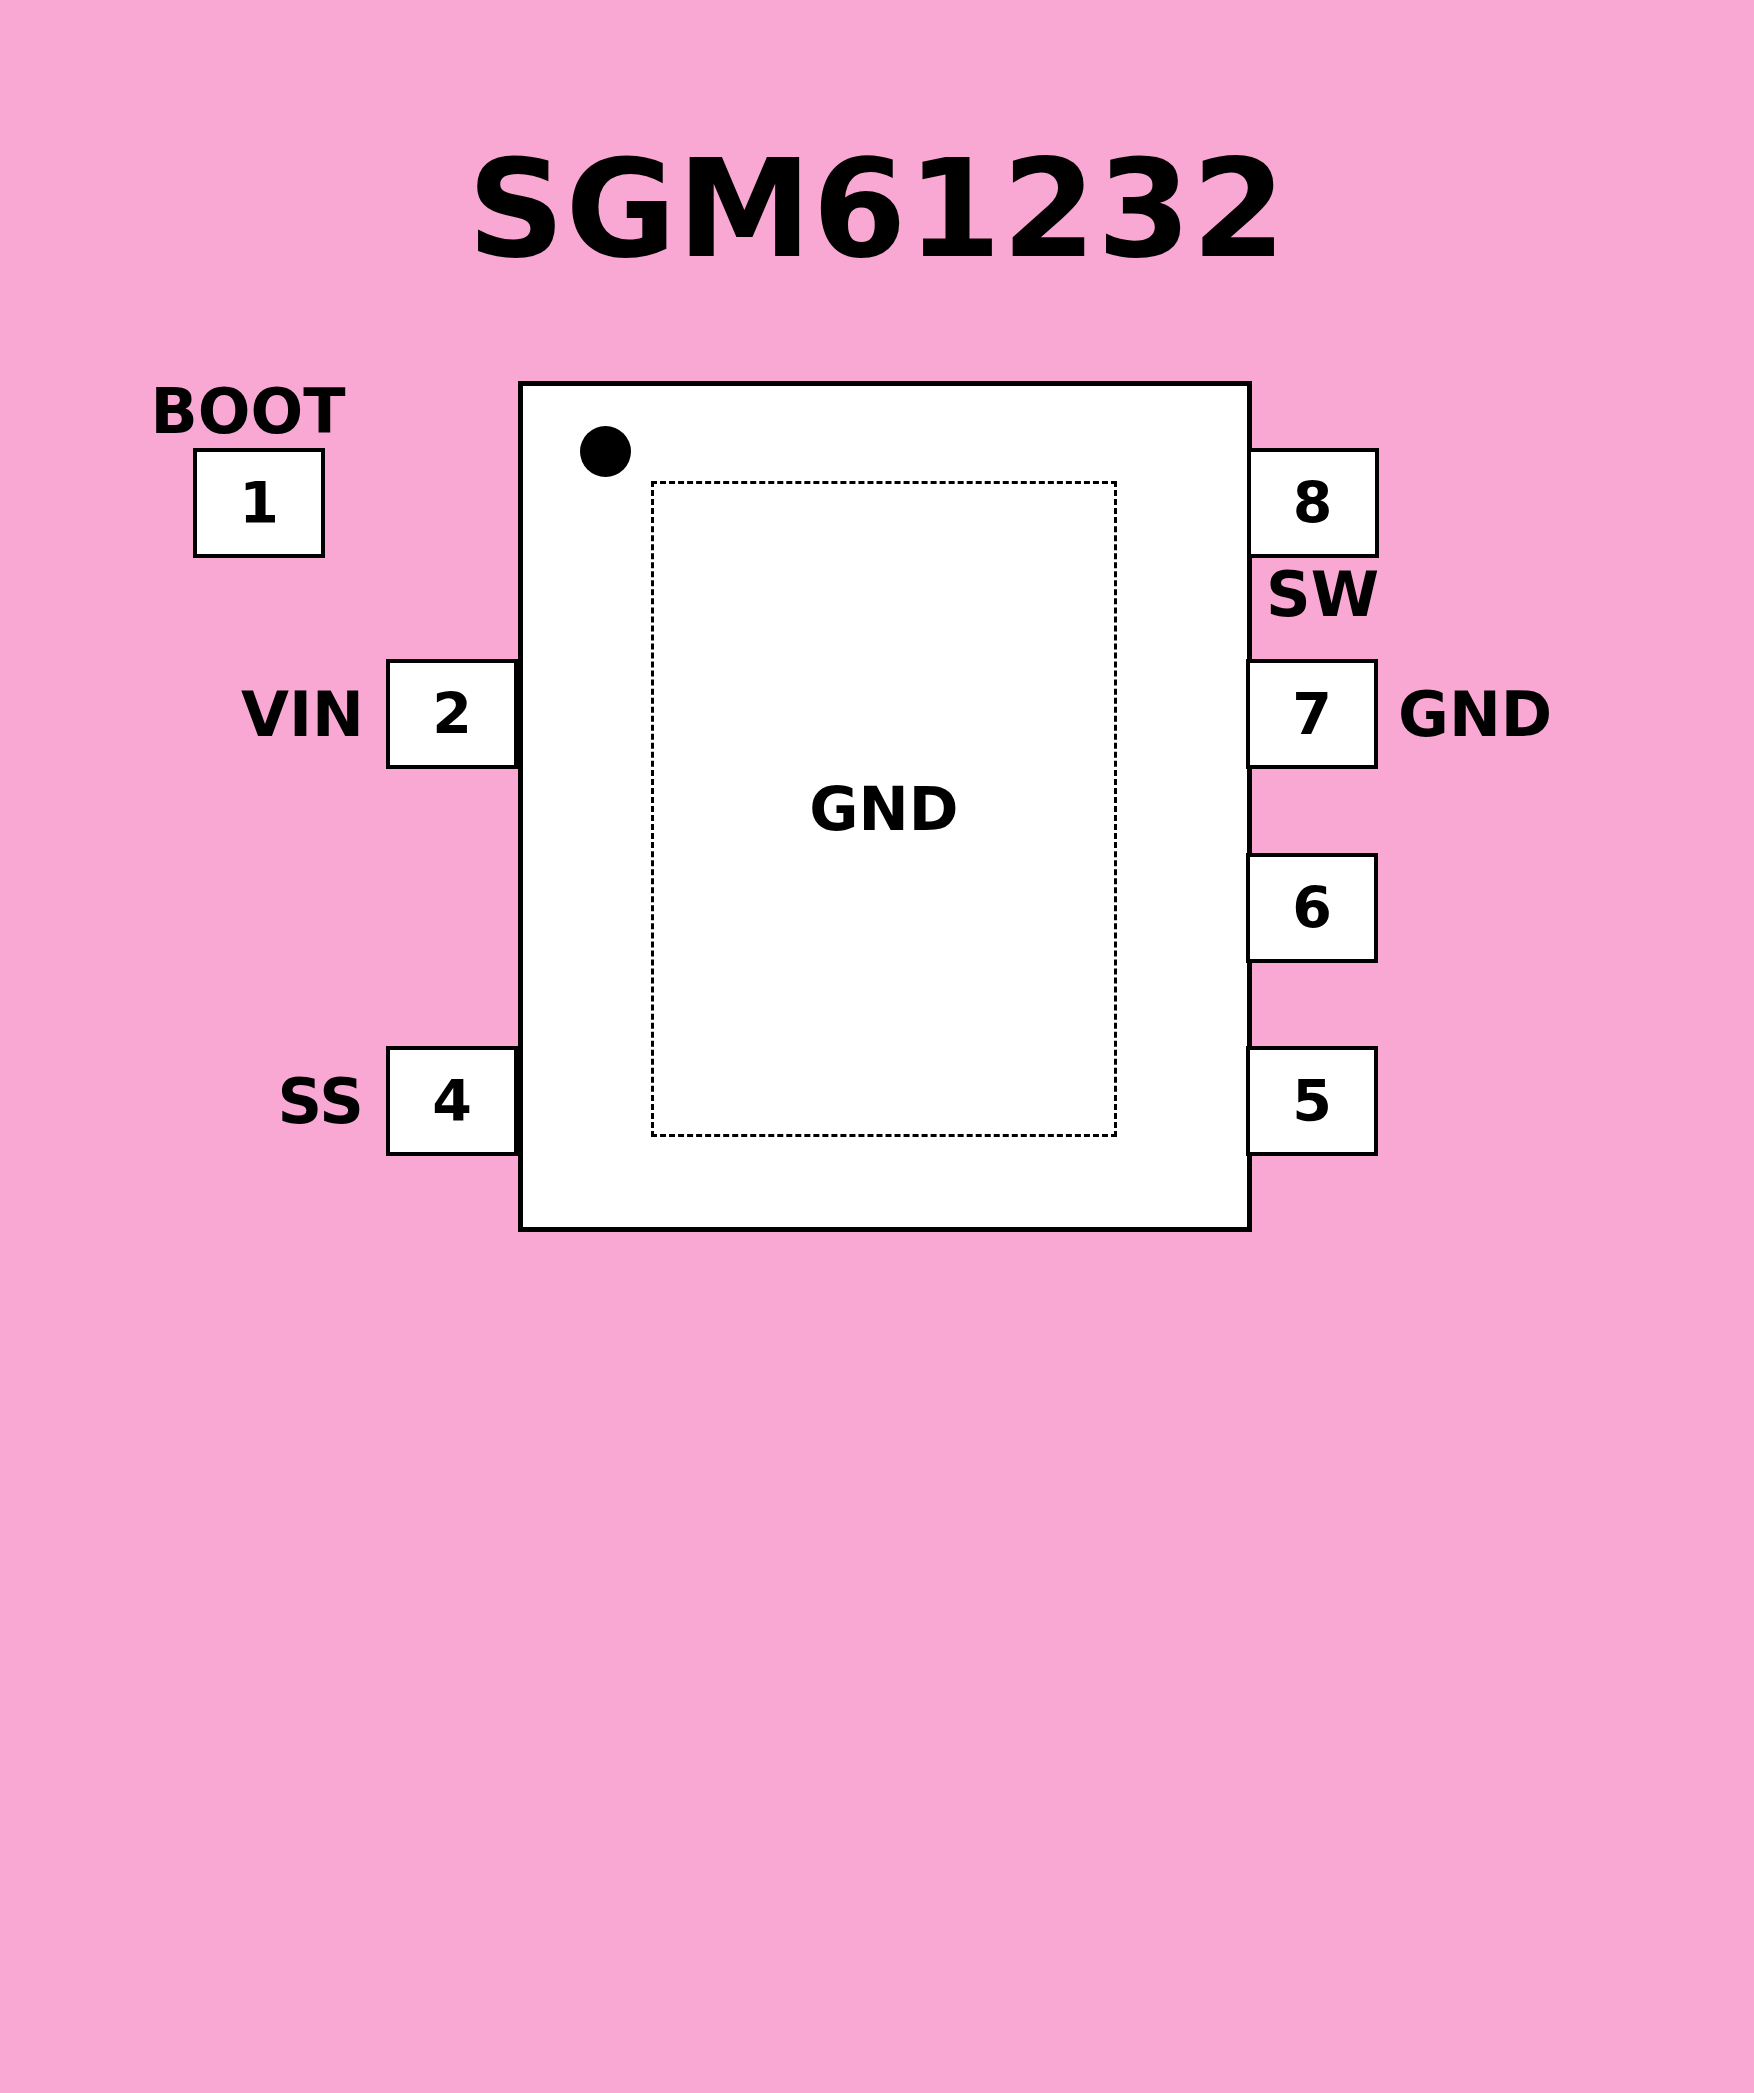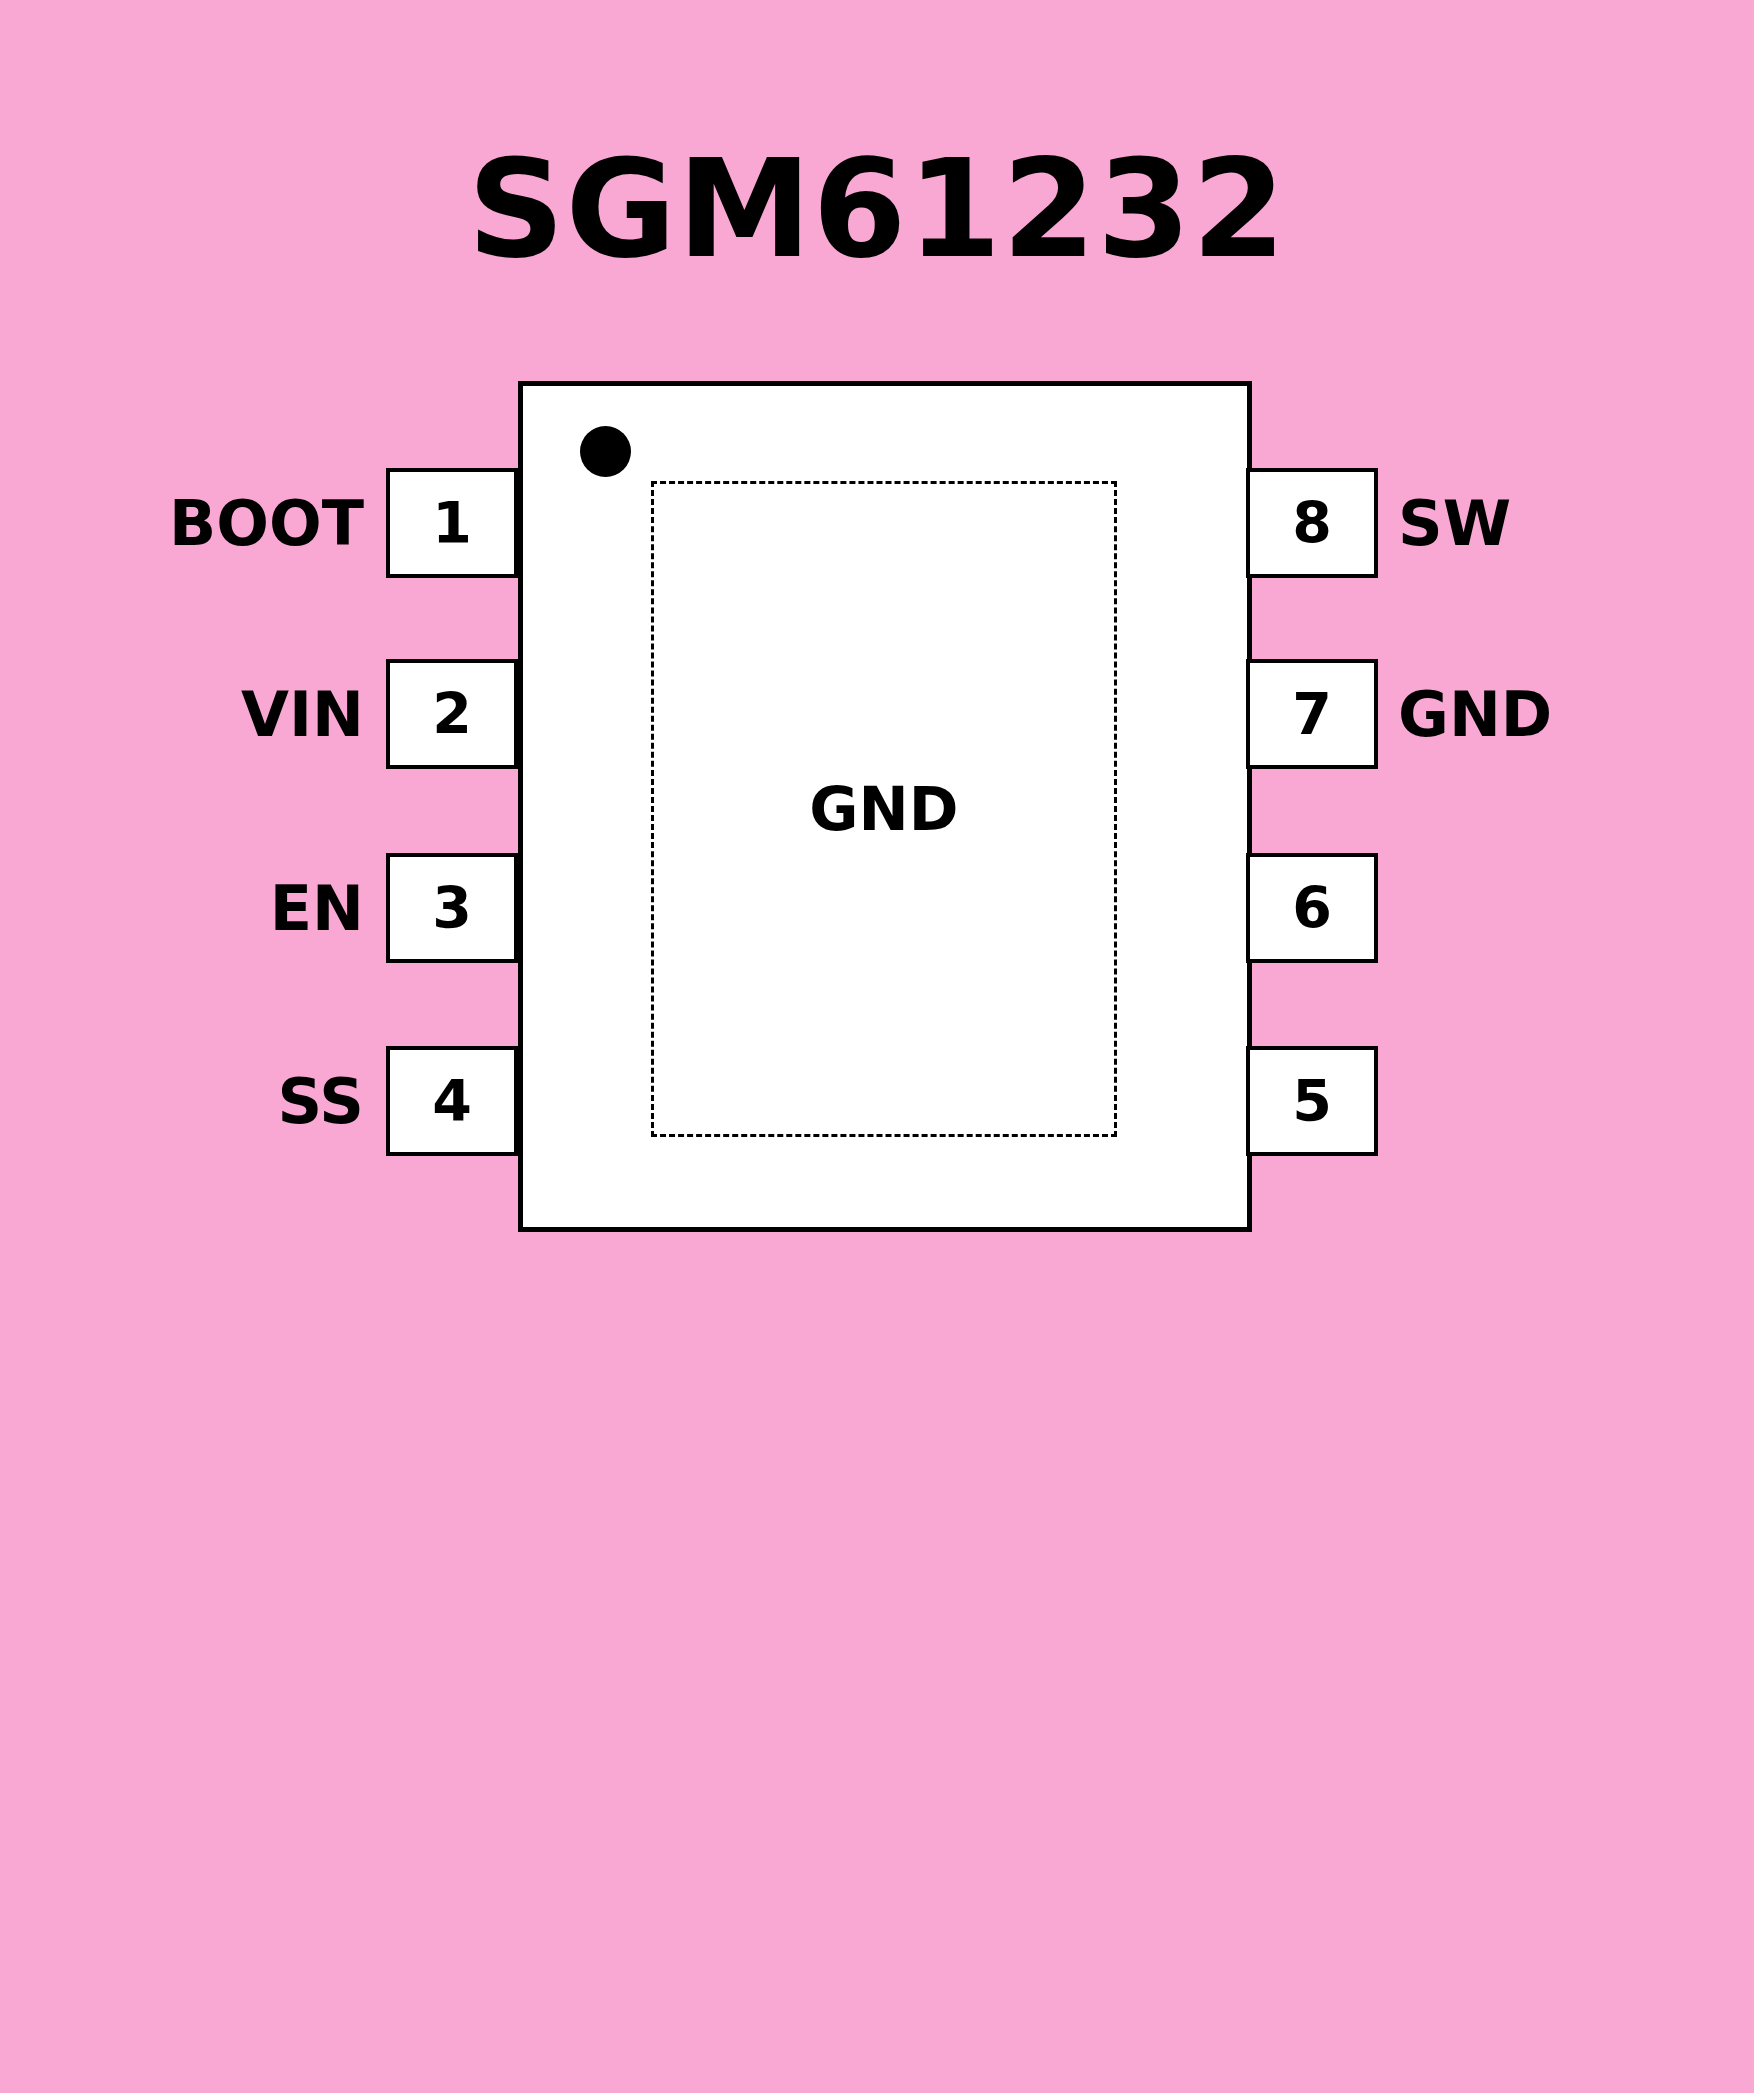--- a/index.html
+++ b/index.html
@@ -73,21 +73,21 @@
   .pin-row.left {
     left: 0;
     width: 518px;
     justify-content: flex-end;
   }
   .pin-row.right {
     left: 1246px;
     justify-content: flex-start;
   }
 
-  .row-0 { top: 468px; }
+  .row-0 { top: 448px; flex-direction: column; }
   .row-1 { top: 659px; }
   .row-2 { top: 853px; }
   .row-3 { top: 1046px; }
 
   .pin-box {
     flex: 0 0 auto;
     width: 132px;
     height: 110px;
     border: 4.6px solid #000000;
     box-sizing: border-box;
@@ -122,24 +122,20 @@
   </div>
 
   <div class="pin-row left row-0">
     <span class="pin-label">BOOT</span>
     <span class="pin-box">1</span>
   </div>
   <div class="pin-row left row-1">
     <span class="pin-label">VIN</span>
     <span class="pin-box">2</span>
   </div>
-  <div class="pin-row left row-2">
-    <span class="pin-label">EN</span>
-    <span class="pin-box">3</span>
-  </div>
   <div class="pin-row left row-3">
     <span class="pin-label">SS</span>
     <span class="pin-box">4</span>
   </div>
 
   <div class="pin-row right row-0">
     <span class="pin-box">8</span>
     <span class="pin-label">SW</span>
   </div>
   <div class="pin-row right row-1">

